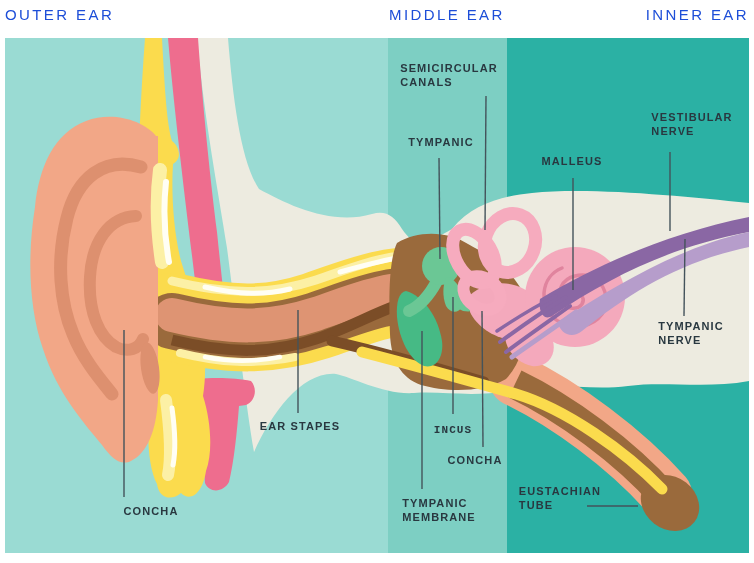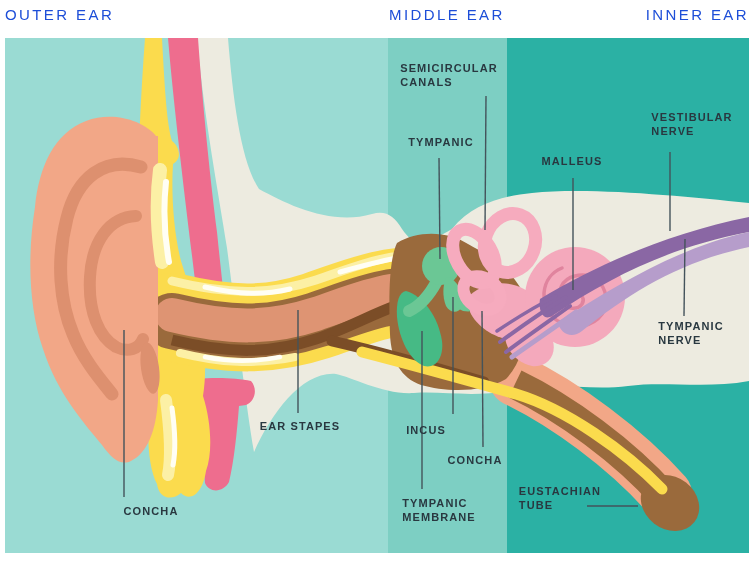--- a/index.html
+++ b/index.html
@@ -122,21 +122,21 @@
 
 <div class="anat-label" style="left:449px;top:62px;">SEMICIRCULAR
 CANALS</div>
 <div class="anat-label" style="left:441px;top:136px;">TYMPANIC</div>
 <div class="anat-label" style="left:572px;top:155px;">MALLEUS</div>
 <div class="anat-label" style="left:692px;top:111px;">VESTIBULAR
 NERVE</div>
 <div class="anat-label" style="left:691px;top:320px;">TYMPANIC
 NERVE</div>
 <div class="anat-label" style="left:300px;top:420px;">EAR STAPES</div>
-<div class="anat-label" style="left:426px;top:424px;">INCUS</div>
+<div class="anat-label" style="left:453px;top:424px;font-family:Liberation Mono, monospace;">INCUS</div>
 <div class="anat-label" style="left:475px;top:454px;">CONCHA</div>
 <div class="anat-label" style="left:560px;top:485px;">EUSTACHIAN
 TUBE</div>
 <div class="anat-label" style="left:439px;top:497px;">TYMPANIC
 MEMBRANE</div>
 <div class="anat-label" style="left:124px;top:505px;margin-left:27px;">CONCHA</div>
 
 </div>
 
 </body></html>

